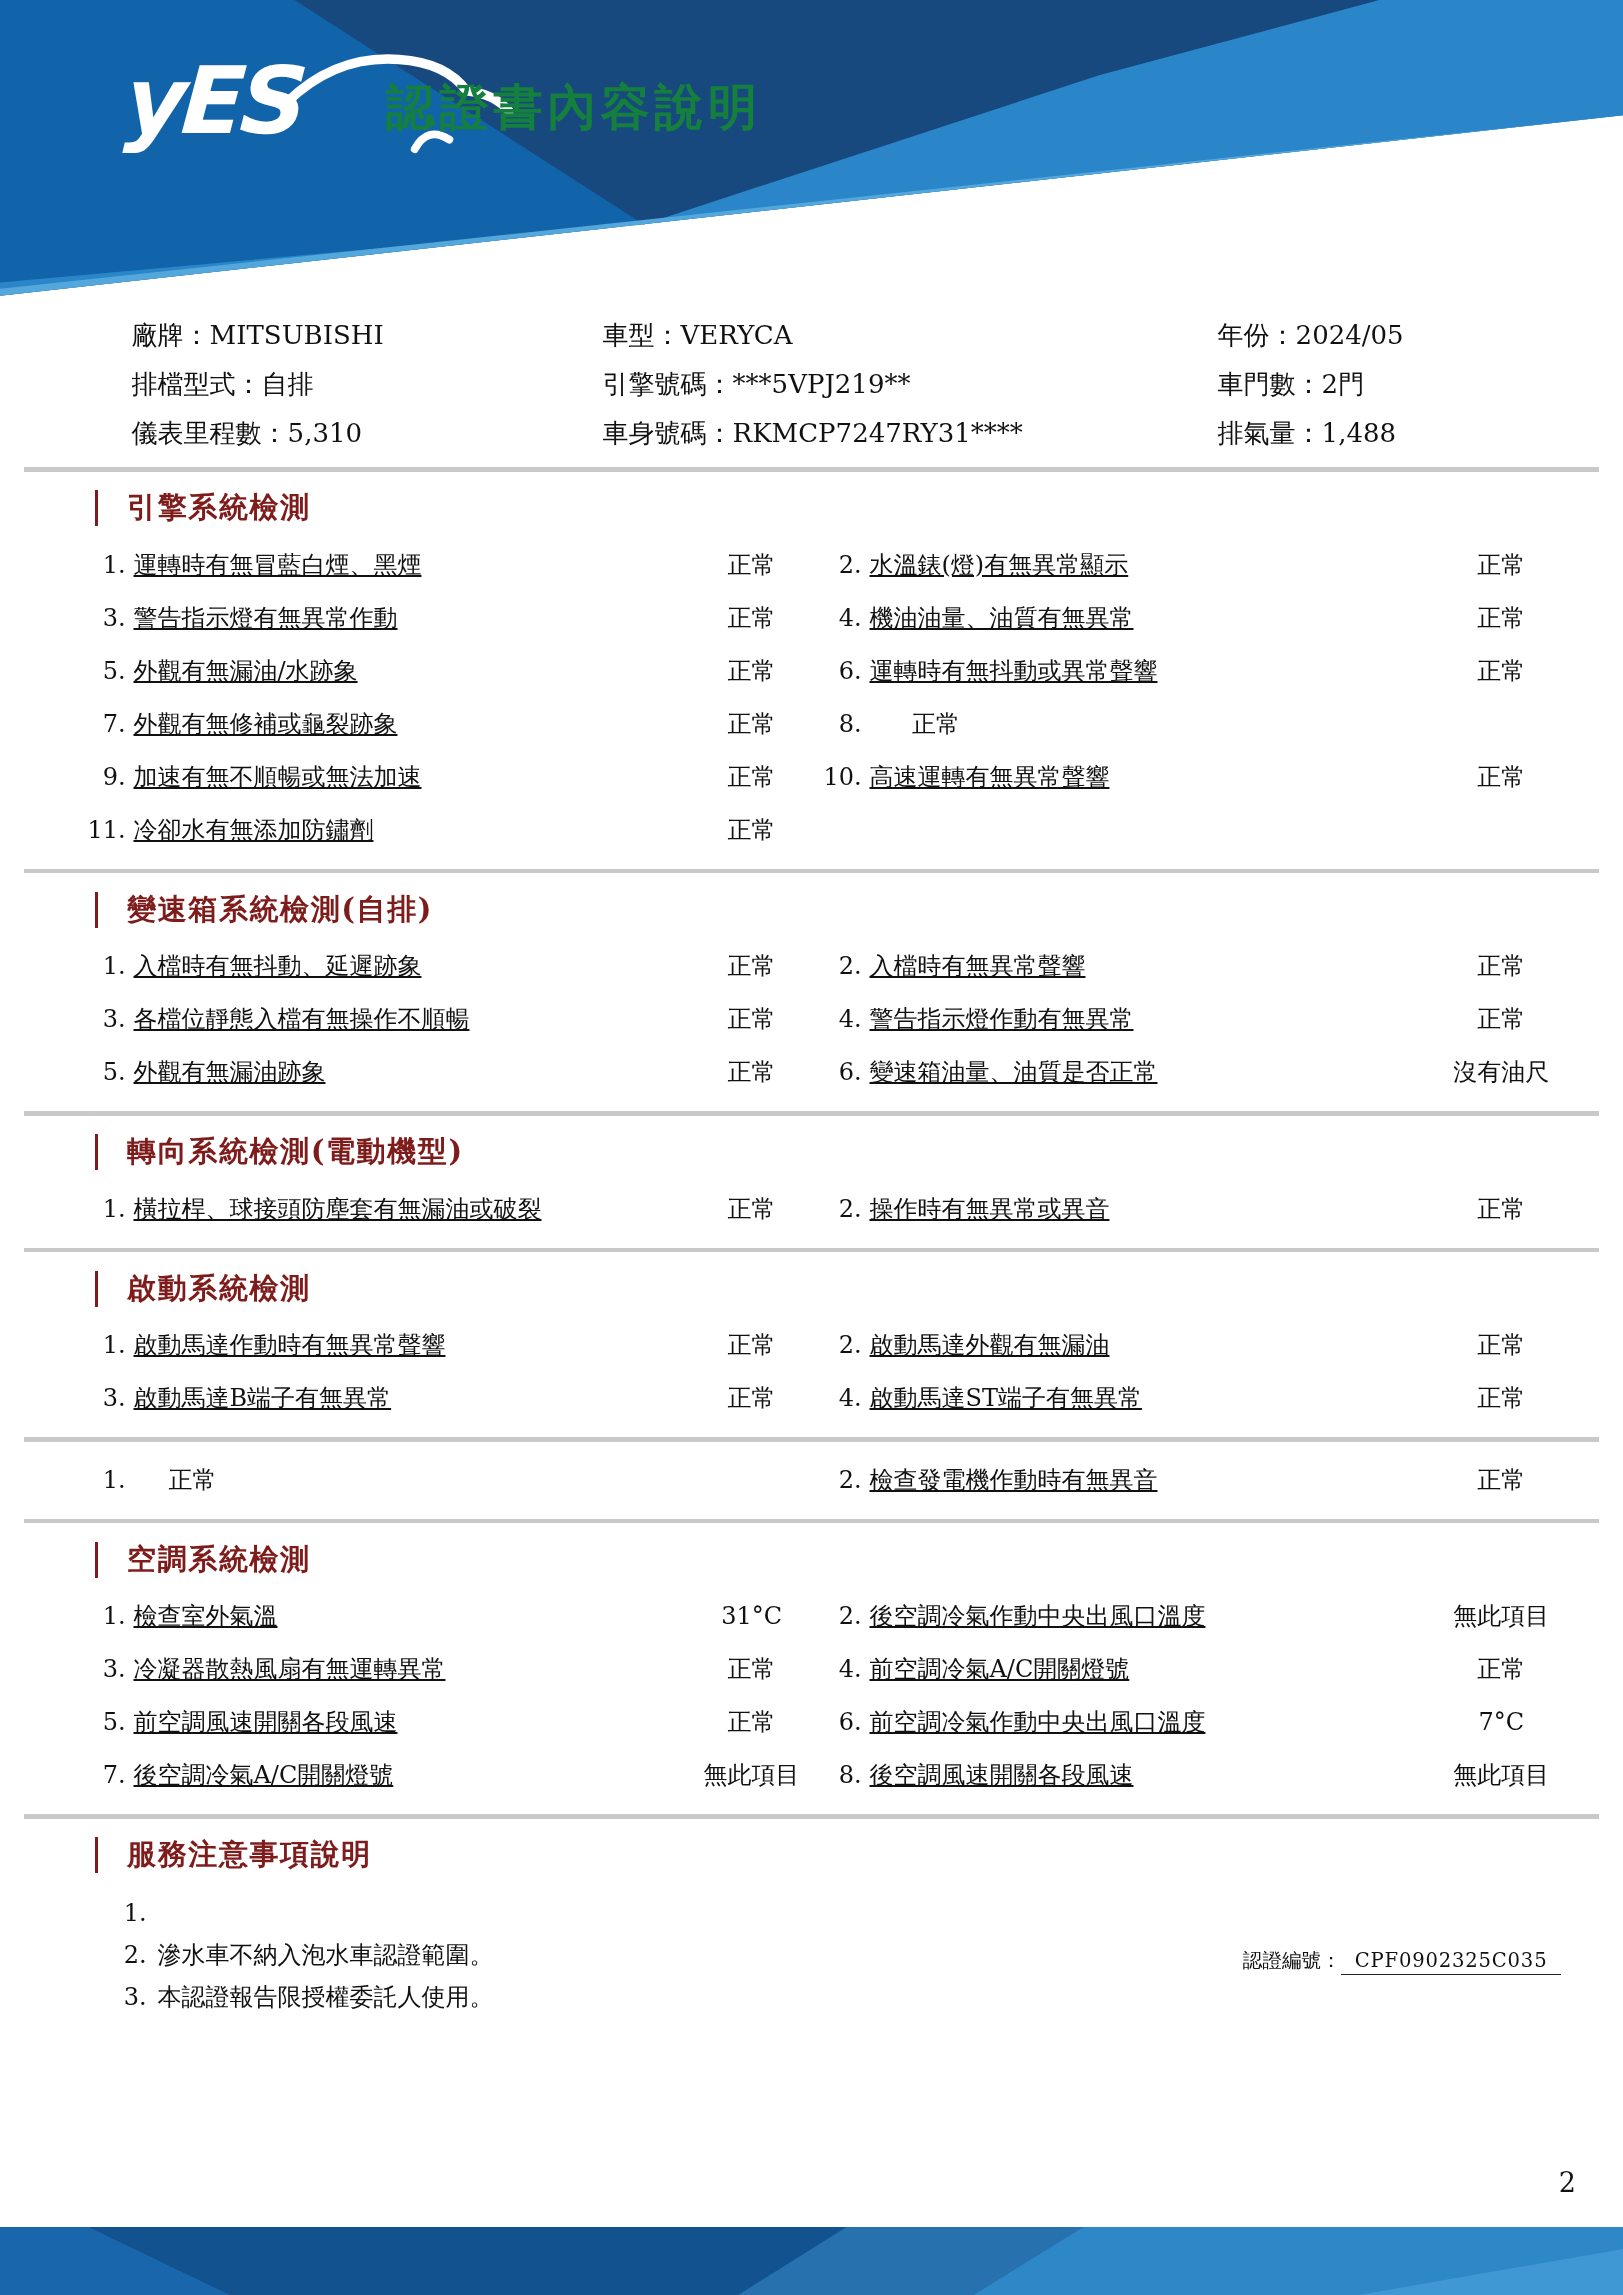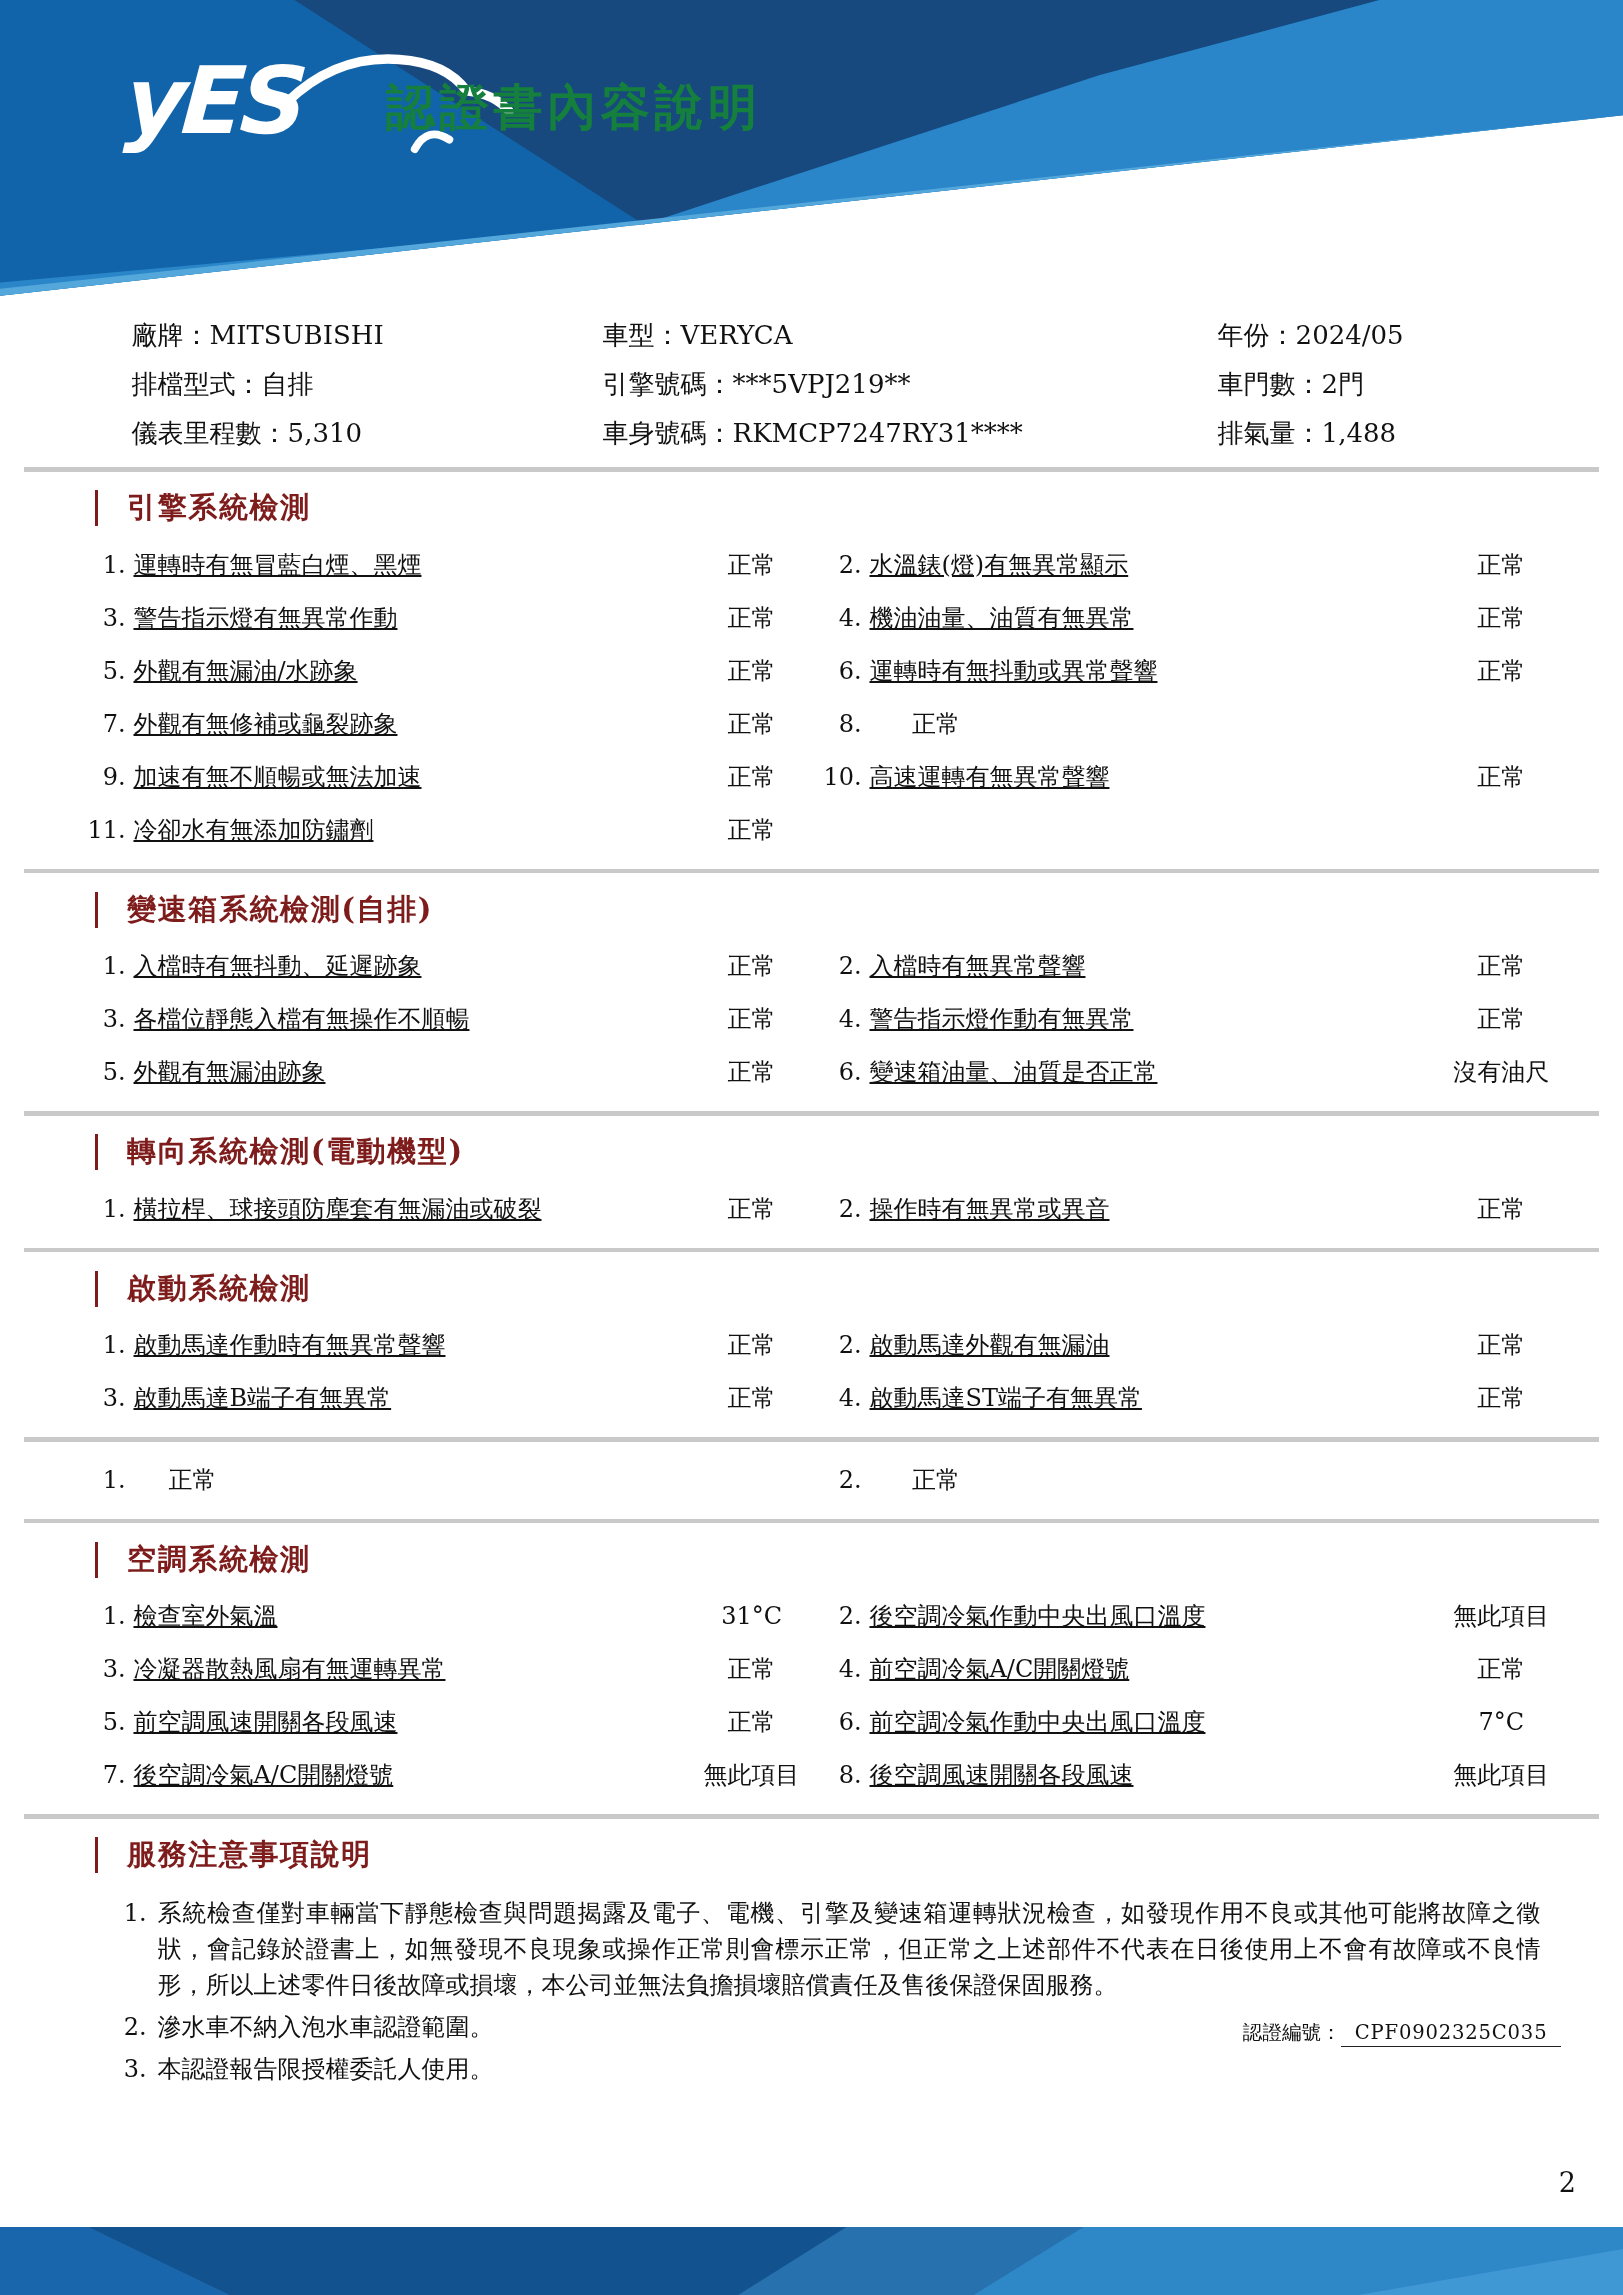--- a/index.html
+++ b/index.html
@@ -324,20 +324,21 @@
 
   <div class="section">
     <div class="sec-rows">
   <div class="item-row">
     <div class="check-item left">
       <span class="item-no">1.</span>
       <span class="item-value">正常</span>
     </div>
     <div class="check-item right">
       <span class="item-no">2.</span>
+      <span class="item-text">檢查發電機作動時有無異音</span>
       <span class="item-value">正常</span>
     </div>
   </div>
 </div>
     <div class="sep"></div>
   </div>
 
   <div class="section">
     <div class="sec-head">
       <div class="sec-bar"></div>
@@ -401,21 +402,20 @@
 </div>
 
   <div class="notes-wrap">
     <div class="sec-head">
       <div class="sec-bar"></div>
       <div class="sec-title">服務注意事項說明</div>
     </div>
     <div class="notes-list">
   <div class="note-row">
     <span class="note-no">1.</span>
-    <span class="note-text">系統檢查僅對車輛當下靜態檢查與問題揭露及電子、電機、引擎及變速箱運轉狀況檢查，如發現作用不良或其他可能將故障之徵狀，會記錄於證書上，如無發現不良現象或操作正常則會標示正常，但正常之上述部件不代表在日後使用上不會有故障或不良情形，所以上述零件日後故障或損壞，本公司並無法負擔損壞賠償責任及售後保證保固服務。</span>
   </div>
 
   <div class="note-row">
     <span class="note-no">2.</span>
     <span class="note-text">滲水車不納入泡水車認證範圍。</span>
   </div>
 
   <div class="note-row">
     <span class="note-no">3.</span>
     <span class="note-text">本認證報告限授權委託人使用。</span>

